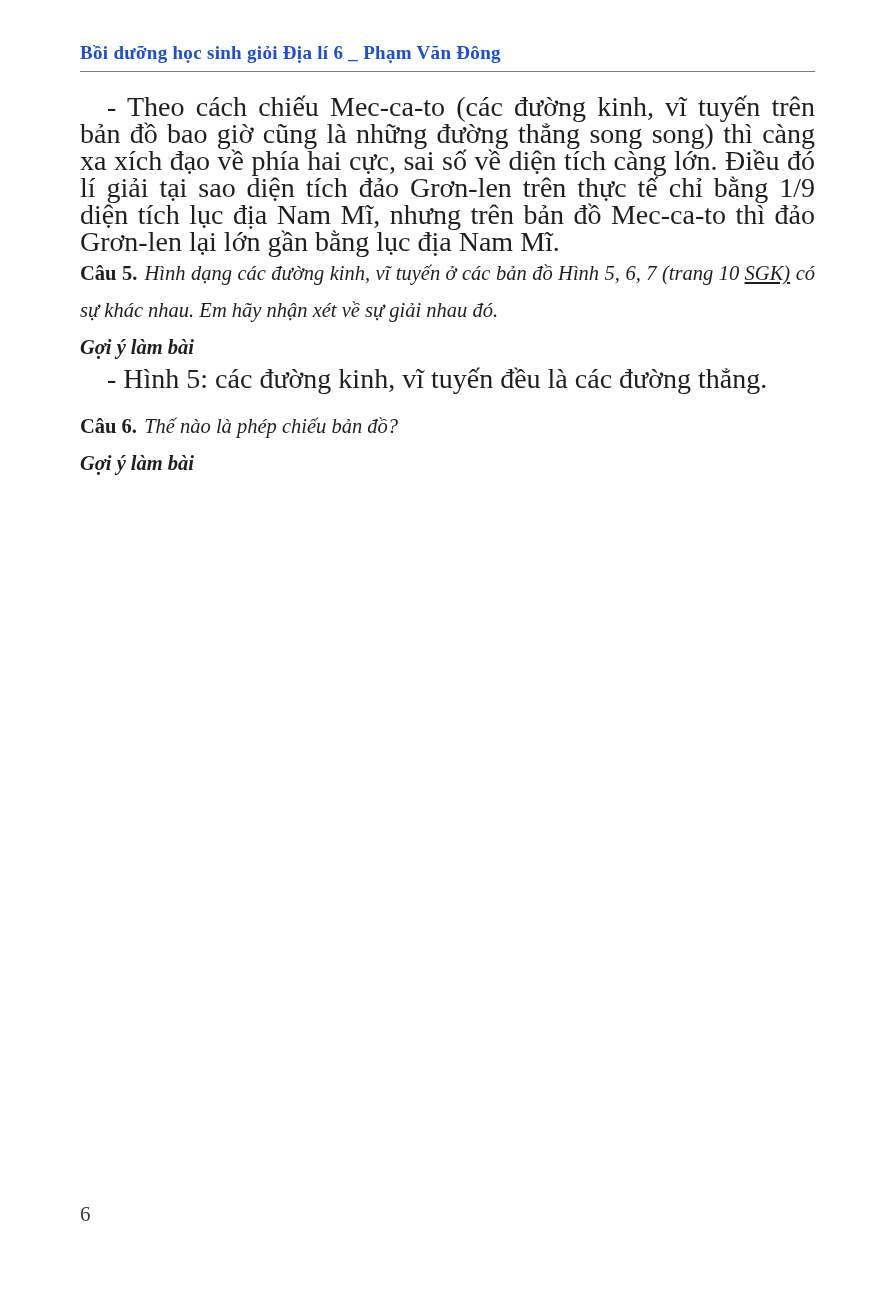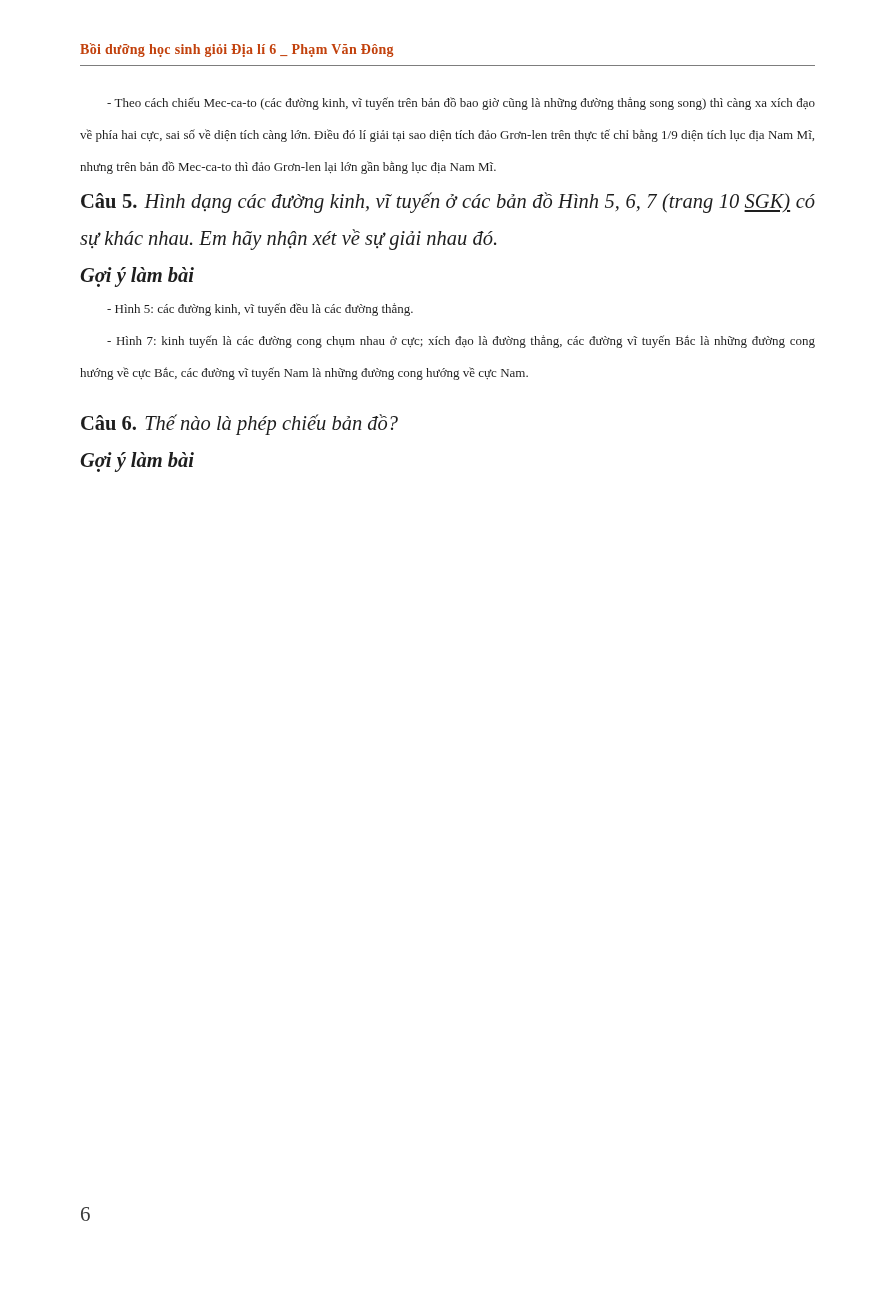--- a/index.html
+++ b/index.html
@@ -12,37 +12,37 @@
     margin: 0 auto;
     background: #ffffff;
     font-family: "Liberation Serif", "DejaVu Serif", serif;
     color: #1e1e1e;
     padding: 42px 78px 0 80px;
     overflow: hidden;
   }
 
   
   .header-title {
-    font-size: 14px;
+    font-size: 19px;
     font-weight: bold;
-    color: #c2410c;
+    color: #1d4ed8;
     letter-spacing: 0.3px;
   }
   .header-rule {
     border: none;
     border-top: 1.6px solid #7d7d7d;
     margin-top: 7px;
   }
 
   
   .doc-main { margin-top: 21px; }
 
   .body-text {
-    font-size: 13px;
-    line-height: 32px;
+    font-size: 28px;
+    line-height: 27px;
     text-align: justify;
   }
   .indent { text-indent: 27px; }
 
   .question {
     font-size: 20.5px;
     line-height: 36.8px;
     text-align: justify;
   }
   .q-label {
@@ -88,21 +88,20 @@
 
     <p class="body-text indent">- Theo cách chiếu Mec-ca-to (các đường kinh, vĩ tuyến trên bản đồ bao giờ cũng là những đường thẳng song song) thì càng xa xích đạo về phía hai cực, sai số về diện tích càng lớn. Điều đó lí giải tại sao diện tích đảo Grơn-len trên thực tế chỉ bằng 1/9 diện tích lục địa Nam Mĩ, nhưng trên bản đồ Mec-ca-to thì đảo Grơn-len lại lớn gần bằng lục địa Nam Mĩ.</p>
 
     <p class="question"><span class="q-label">Câu 5.</span><span class="q-text">Hình dạng các đường kinh, vĩ tuyến ở các bản đồ Hình 5, 6, 7 (trang 10 </span><span class="q-text underline">SGK)</span><span class="q-text"> có sự khác nhau. Em hãy nhận xét về sự giải nhau đó.</span></p>
 
     <p class="guide-heading">Gợi ý làm bài</p>
 
     <p class="body-text indent">- Hình 5: các đường kinh, vĩ tuyến đều là các đường thẳng.</p>
 
 
-    <p class="body-text indent">- Hình 7: kinh tuyến là các đường cong chụm nhau ở cực; xích đạo là đường thẳng, các đường vĩ tuyến Bắc là những đường cong hướng về cực Bắc, các đường vĩ tuyến Nam là những đường cong hướng về cực Nam.</p>
 
     <p class="question gap-before"><span class="q-label">Câu 6.</span><span class="q-text">Thế nào là phép chiếu bản đồ?</span></p>
 
     <p class="guide-heading">Gợi ý làm bài</p>
 
 
   </main>
 
   <footer>
     <div class="page-number">6</div>

